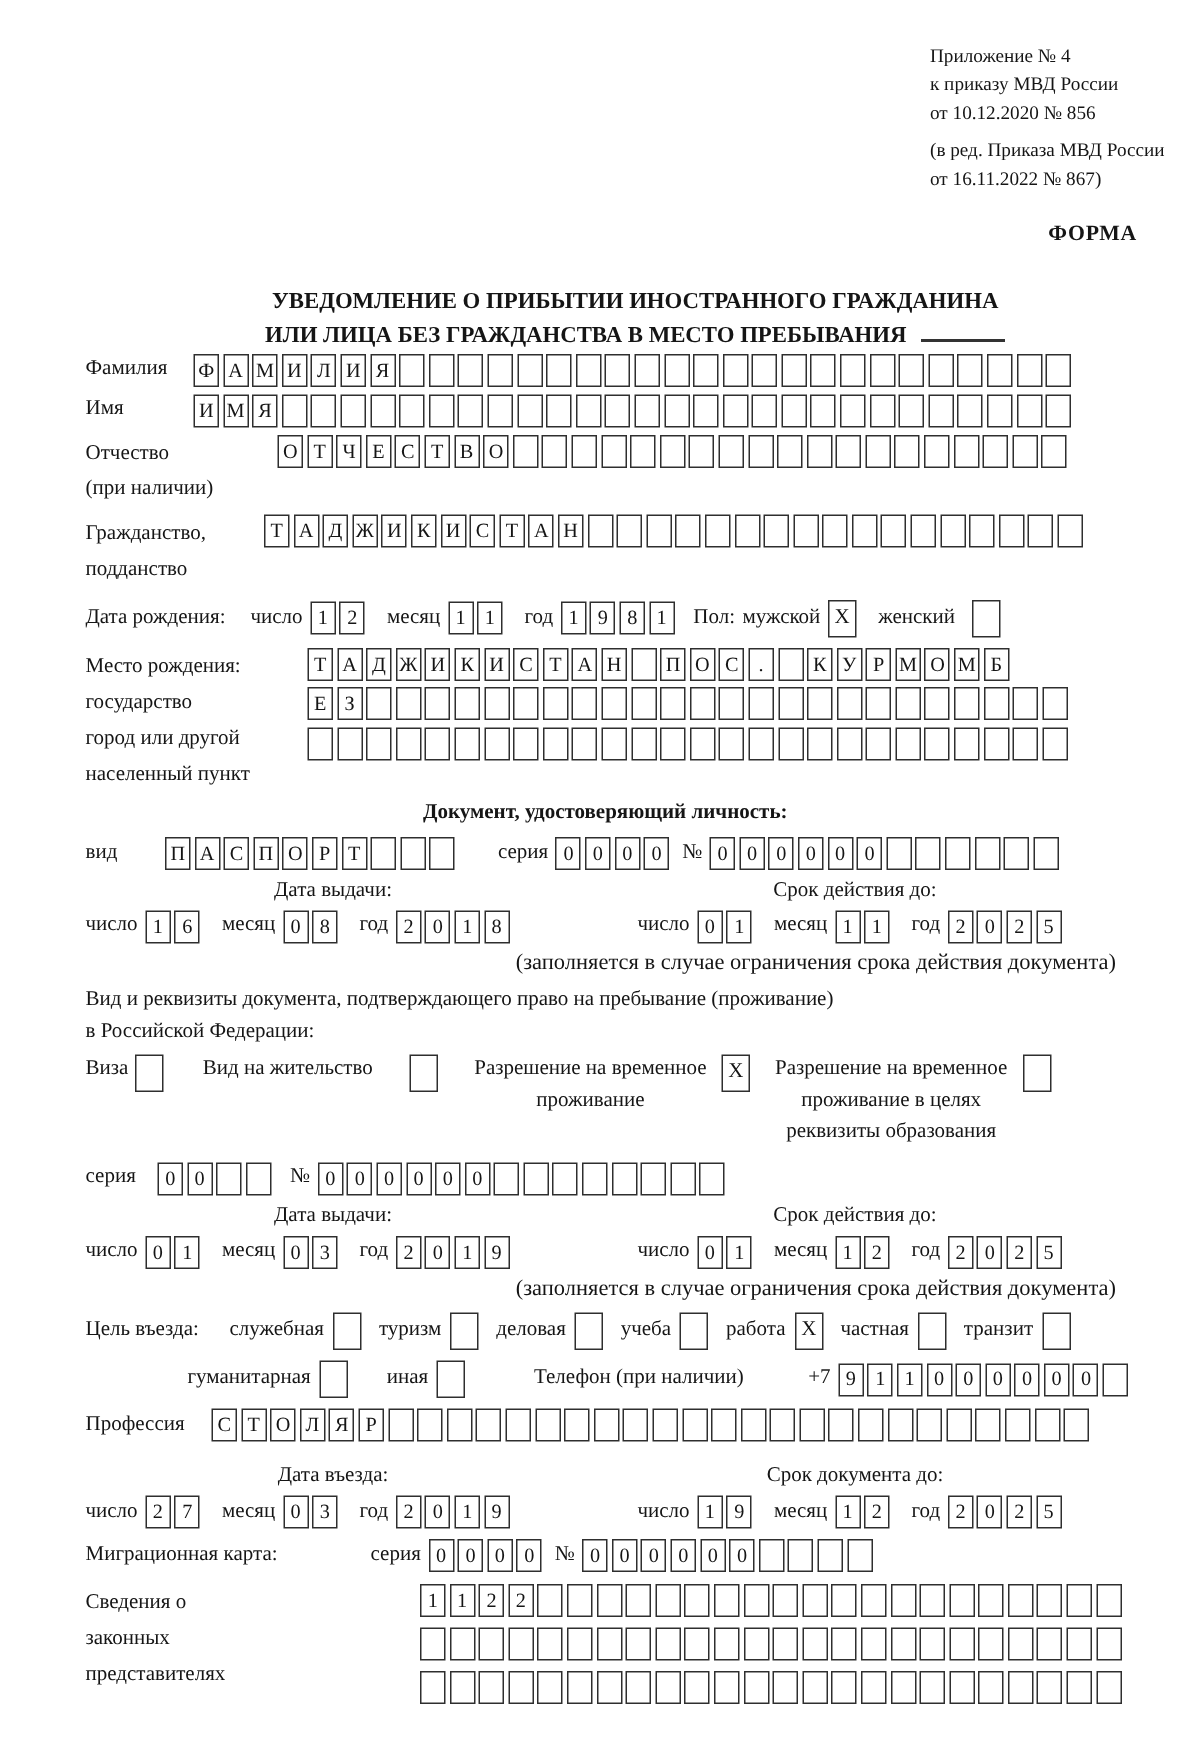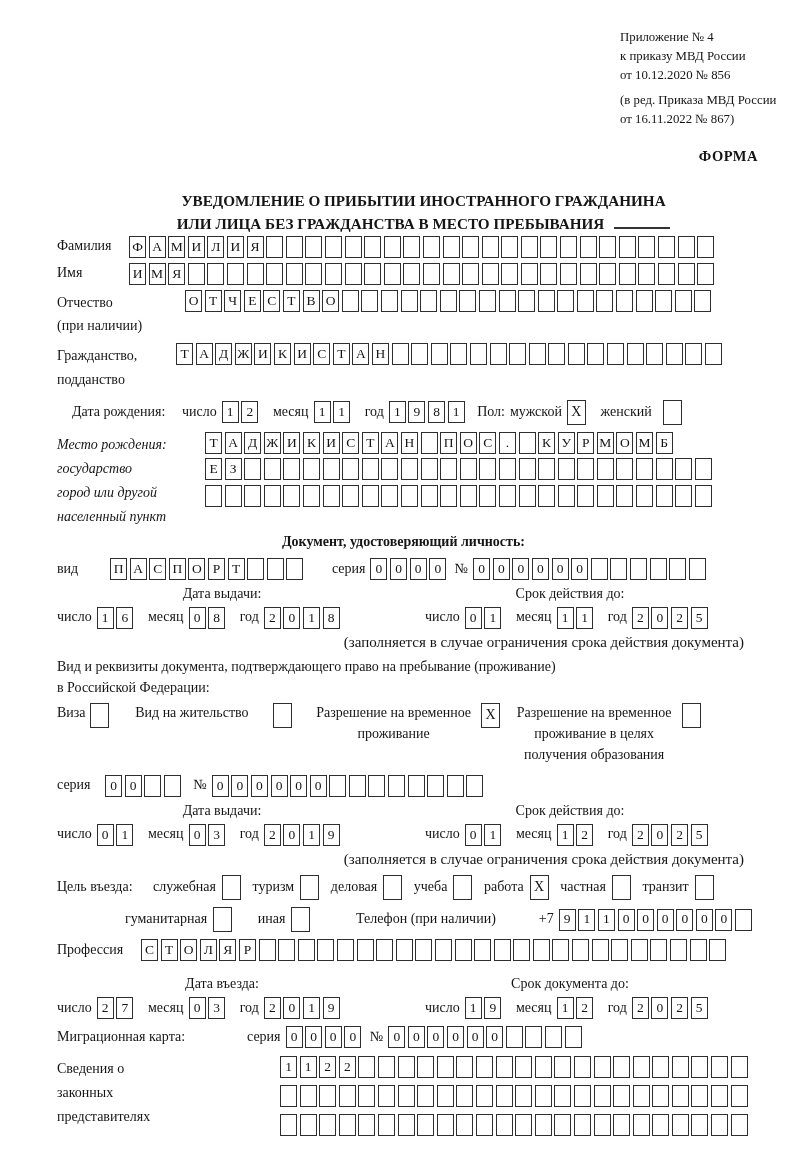--- a/index.html
+++ b/index.html
@@ -26,21 +26,21 @@
     width:15px;height:20px;border:1.7px solid #2e2e2e;margin-right:2.6px;
     font-size:13.5px;background:#fff;
   }
   .chk .cell{width:17px;height:23px;font-size:14px;}
   
   .frow{display:flex;align-items:center;margin-bottom:5px;}
   .frow.top{align-items:flex-start;}
   .lab{flex:none;}
   .lab2{flex:none;line-height:1.7;padding-top:1px;}
   .lab2 span{display:block;}
-  .w72{width:72px;} .w128{width:128px;} .w119{width:119px;} .w148{width:148px;font-style:italic;} .w53{width:53px;} .w84{width:84px;} .w190{width:190px;} .w223{width:223px;}
+  .w72{width:72px;} .w128{width:128px;} .w119{width:119px;} .w148{width:148px;} .w53{width:53px;} .w84{width:84px;} .w190{width:190px;} .w223{width:223px;}
   .stack .boxrow{display:flex;margin-bottom:4.5px;}
   
   .dpair{display:flex;margin-bottom:3px;margin-top:2px;}
   .dcolL{width:368px;flex:none;}
   .dcolR{flex:none;}
   .dhead{text-align:center;width:330px;margin-bottom:3px;}
   .dheadR{text-align:center;width:290px;margin-bottom:3px;}
   .drow{display:flex;align-items:center;}
   .dlab{margin-right:5px;flex:none;}
   .mlg{margin-left:12px;}
@@ -217,21 +217,21 @@
         <span class="cell"></span>
         <span class="cell"></span>
         <span class="cell"></span>
         <span class="cell"></span>
         <span class="cell"></span>
         <span class="cell"></span>
         <span class="cell"></span>
       </span>
   </div>
 
-  <div class="frow" style="margin-top:8px;margin-left:15px;">
+  <div class="frow" style="margin-top:8px;">
     <span class="lab" style="width:110px;">Дата рождения:</span>
     <span class="dlab">число</span>
     <span class="boxes">
         <span class="cell">1</span>
         <span class="cell">2</span>
       </span>
     <span class="dlab mlg">месяц</span>
     <span class="boxes">
         <span class="cell">1</span>
         <span class="cell">1</span>
@@ -460,21 +460,21 @@
         <span>проживание</span>
       </span>
       <span class="boxes chk">
           <span class="cell">X</span>
         </span>
     </div>
     <div class="ropt" style="margin-left:14px;">
       <span class="roptxt">
         <span>Разрешение на временное</span>
         <span>проживание в целях</span>
-        <span>получения образования</span>
+        <span>реквизиты образования</span>
       </span>
       <span class="boxes chk">
           <span class="cell"></span>
         </span>
     </div>
   </div>
 
   <div class="frow">
     <span class="lab" style="width:48px;">серия</span>
     <span class="boxes">

